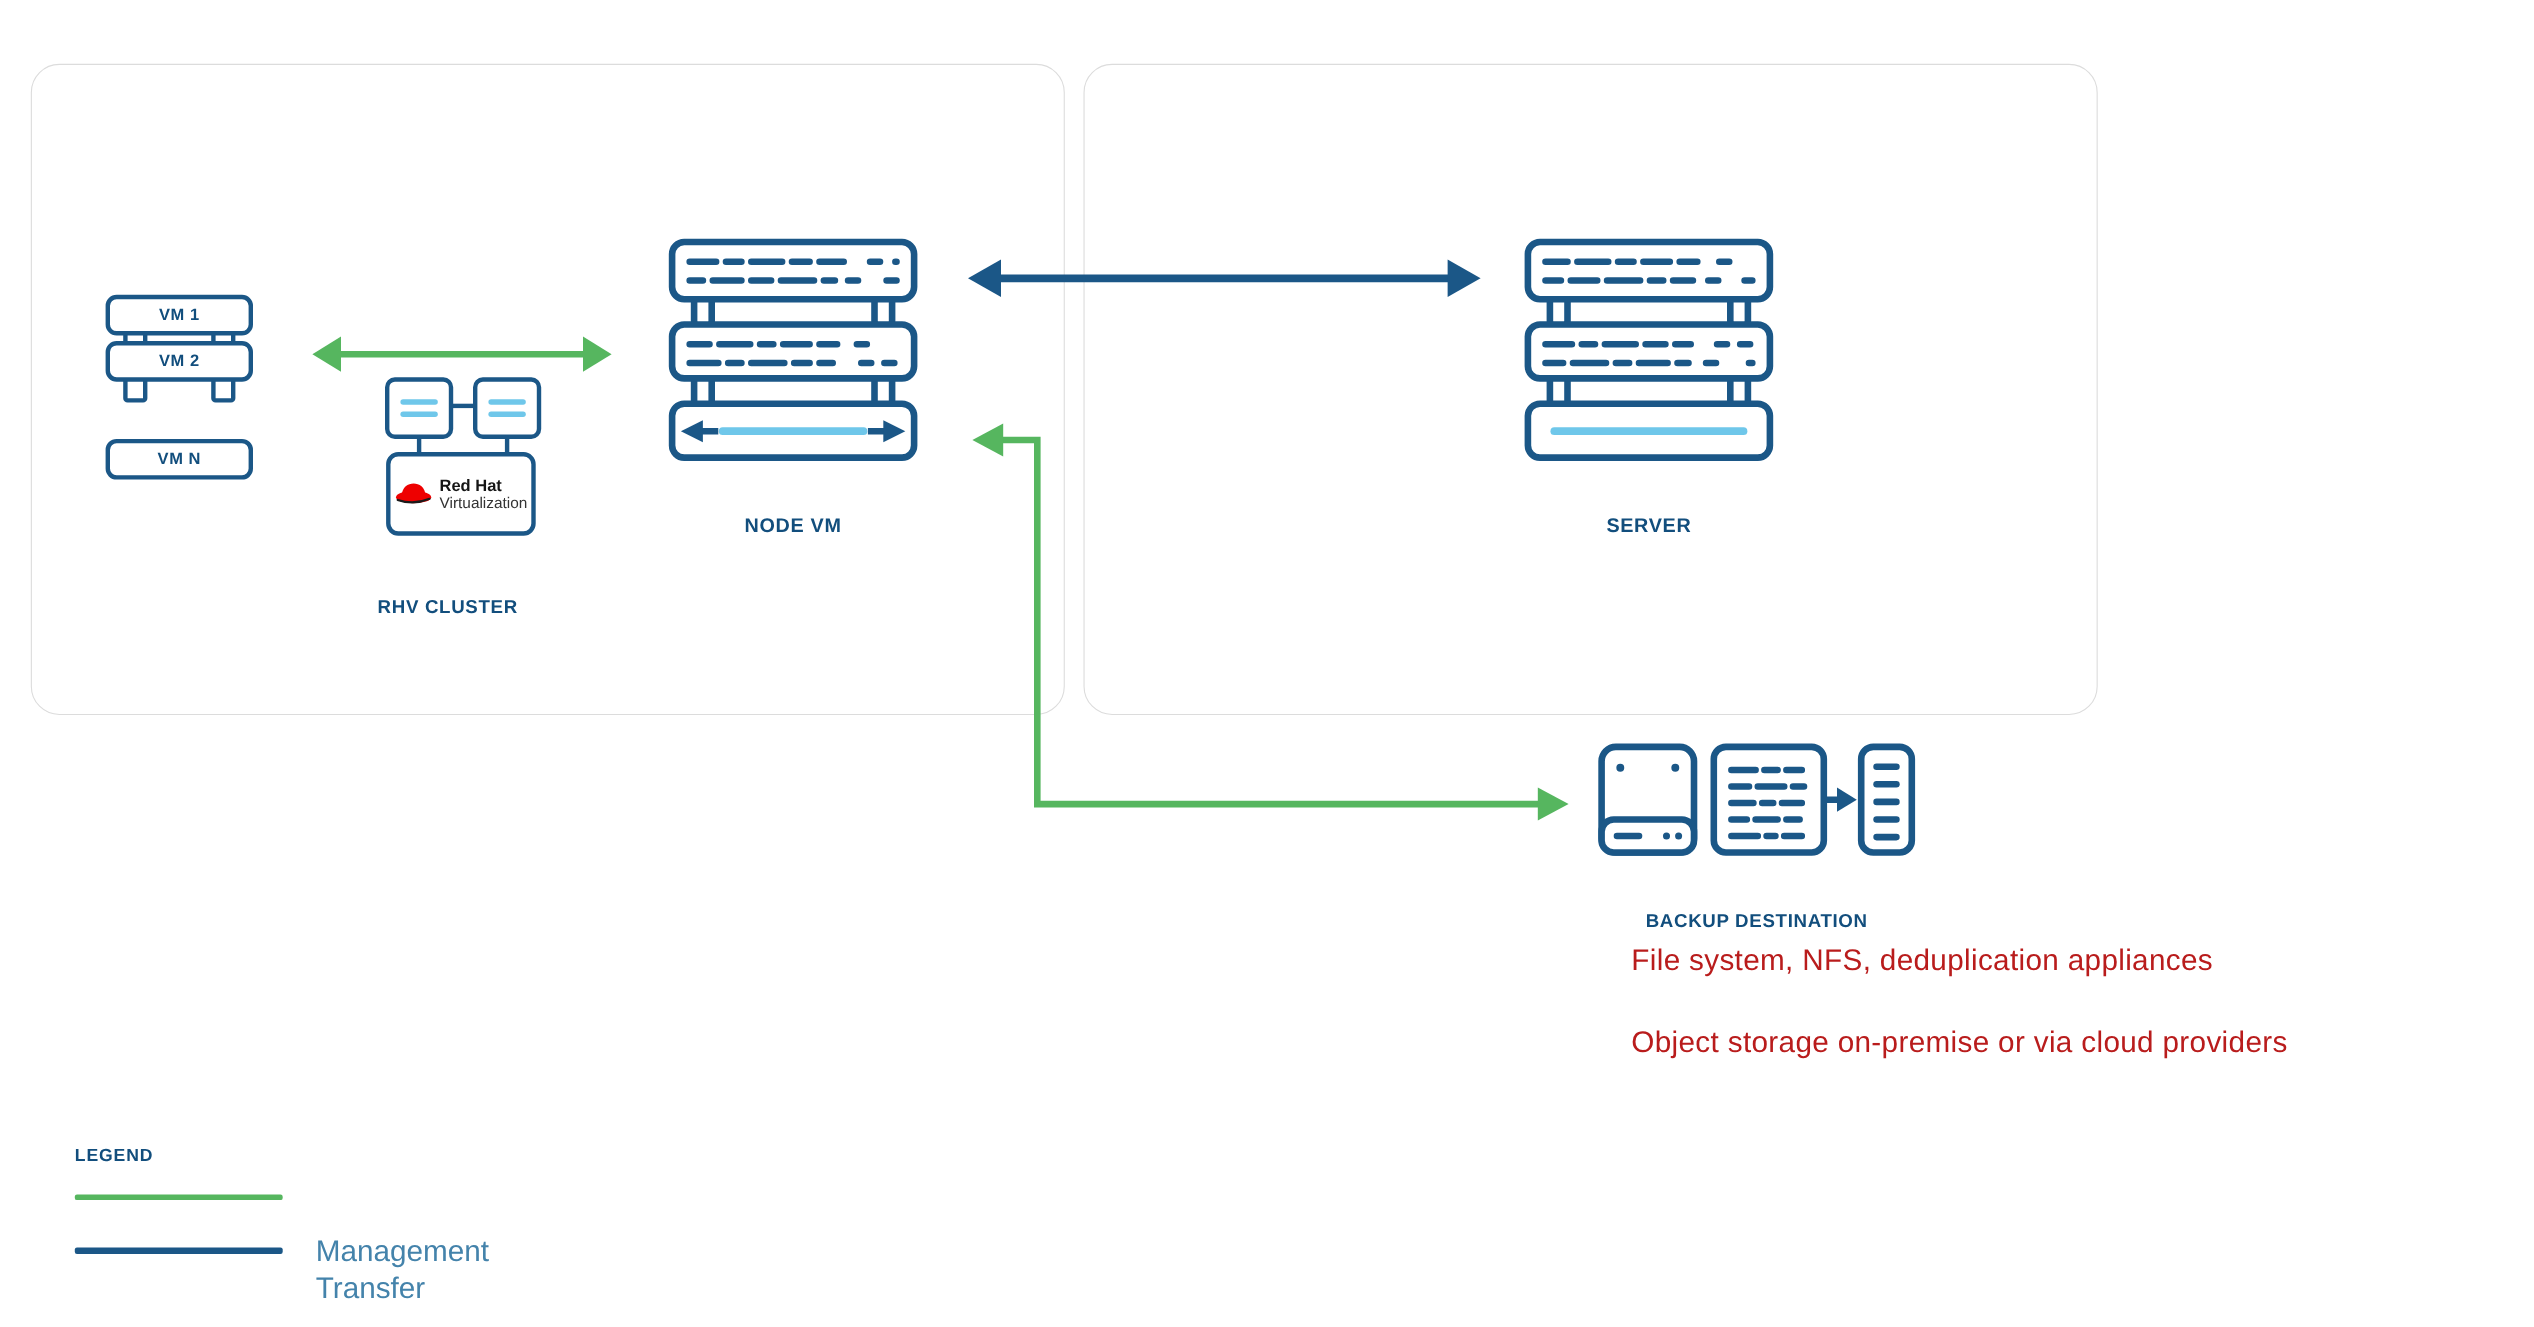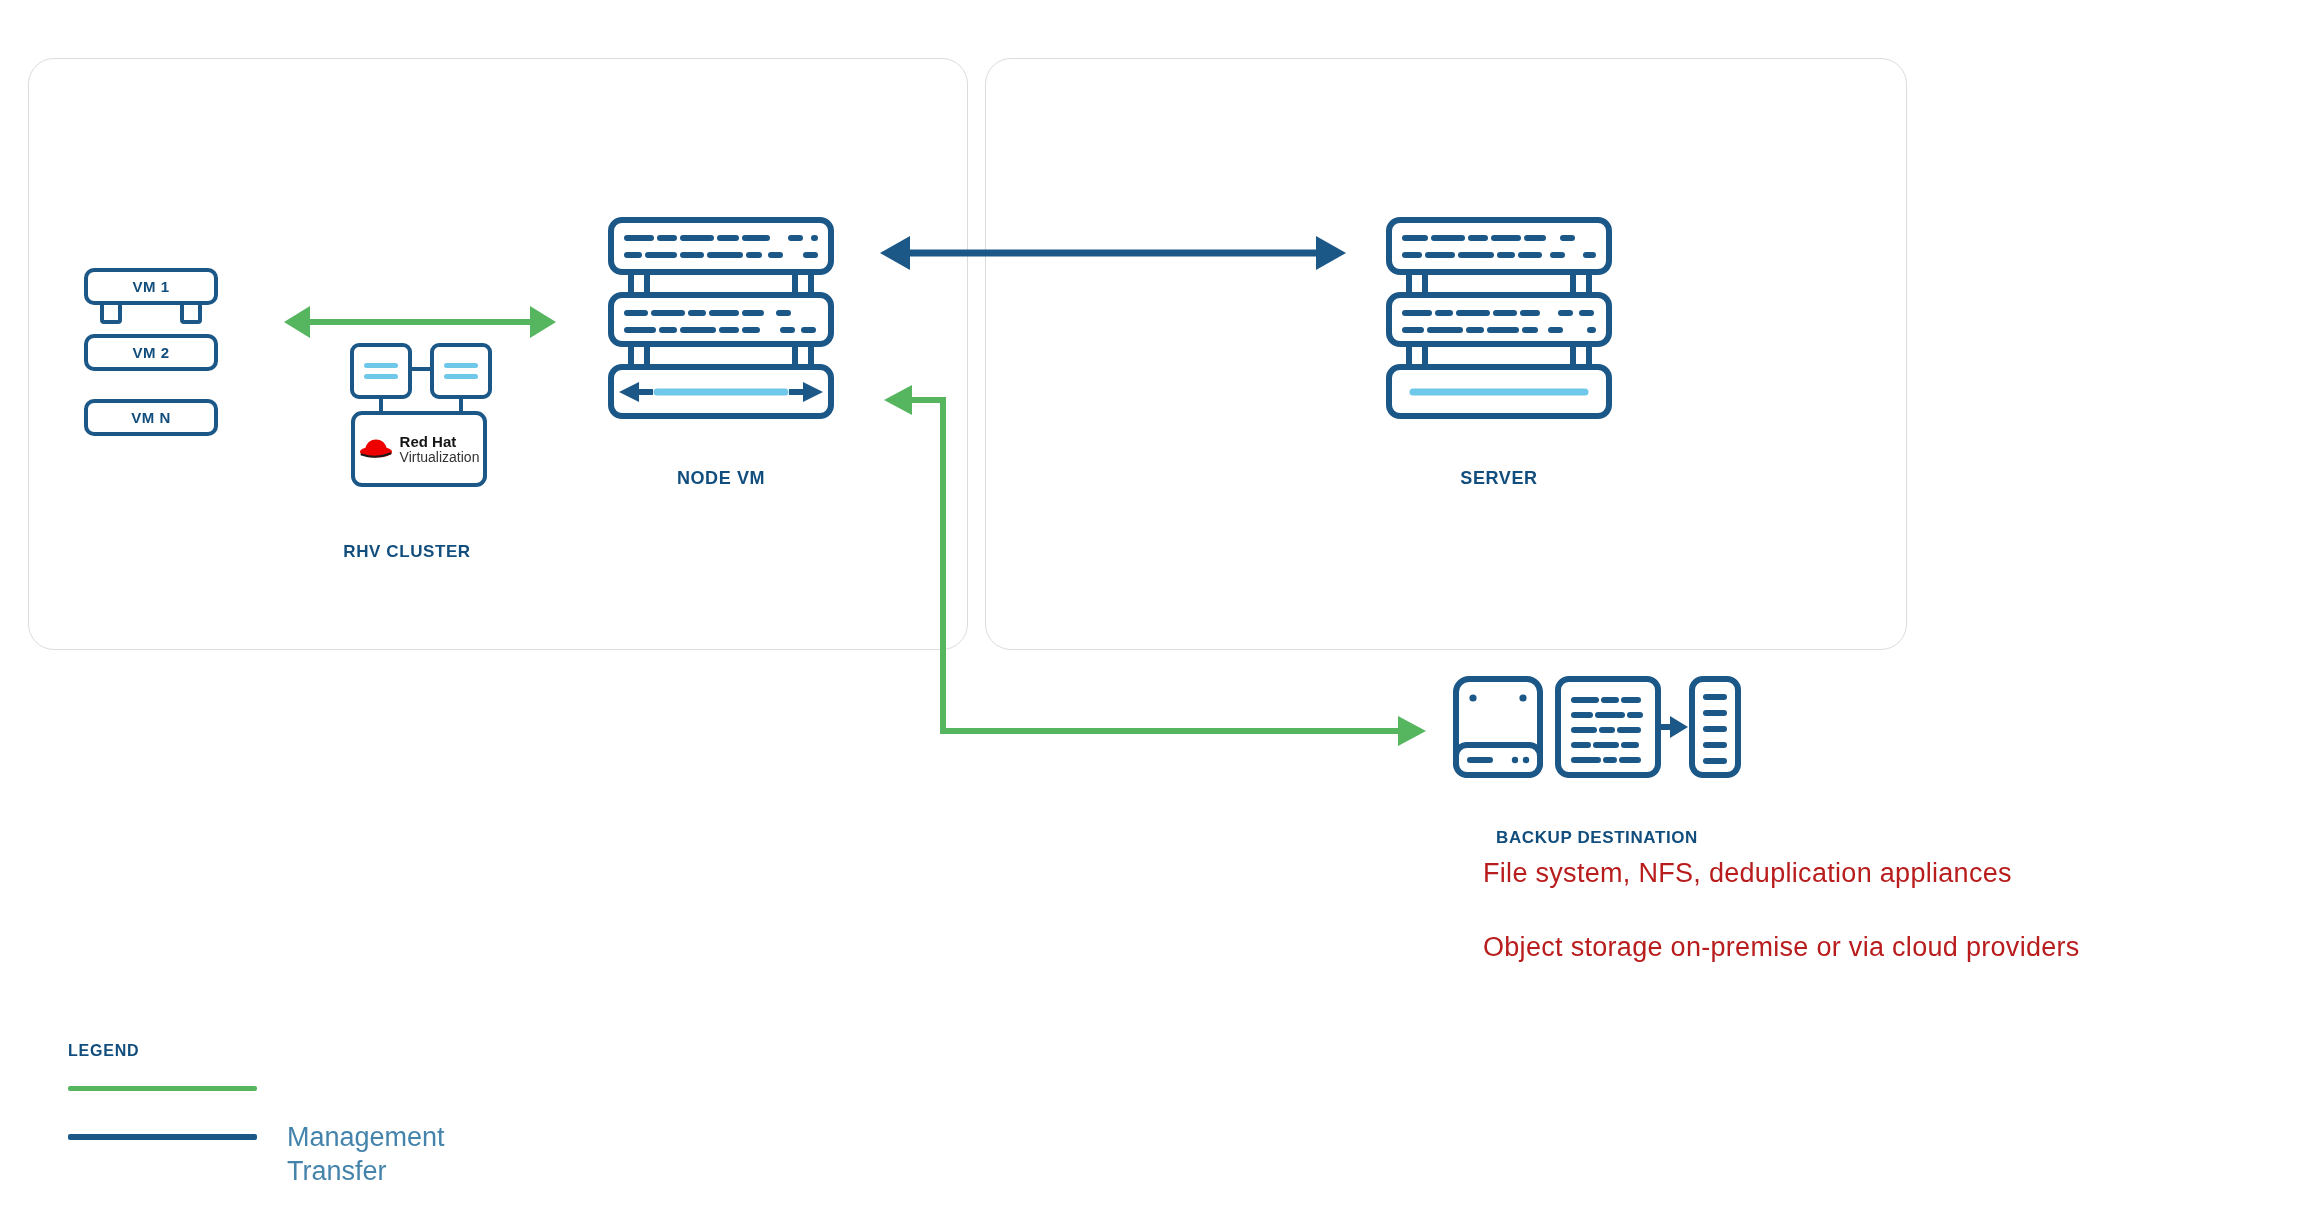--- a/index.html
+++ b/index.html
@@ -3,21 +3,21 @@
 <meta charset="utf-8">
 <style>
   html,body{margin:0;padding:0;background:#fff;}
   #canvas{position:relative;width:2304px;height:1206px;background:#fff;overflow:hidden;
           font-family:"Liberation Sans",sans-serif;}
   .panel{position:absolute;border:1px solid #DCDCDC;border-radius:26px;background:#fff;}
   #panel-left{left:28px;top:58px;width:938px;height:590px;}
   #panel-right{left:985px;top:58px;width:920px;height:590px;}
 
   
-  .vm-stack{position:absolute;left:84px;top:268px;width:134px;height:124px;}
+  .vm-stack{position:absolute;left:96px;top:268px;width:134px;height:124px;}
   .vm-conn{position:absolute;width:14px;height:20px;border:4px solid #1B5787;border-radius:4px;background:#fff;z-index:0;}
   .vm-row{position:absolute;left:0;width:126px;height:29px;border:4px solid #1B5787;border-radius:10px;
           background:#fff;z-index:1;display:flex;align-items:center;justify-content:center;
           font-weight:bold;font-size:15px;letter-spacing:.5px;color:#124E7D;}
 
   
   .rhv{position:absolute;left:350px;top:343px;width:142px;height:150px;}
   .rhv-sq{position:absolute;top:0;width:54px;height:48px;border:4px solid #1B5787;border-radius:9px;background:#fff;
           display:flex;flex-direction:column;align-items:center;justify-content:center;gap:6px;}
   .rhv-bar{width:34px;height:5px;border-radius:3px;background:#6FC7EA;}
@@ -50,21 +50,21 @@
   <div id="panel-right" class="panel"></div>
 
   <div class="vm-stack">
     <div class="vm-conn" style="left:16px;top:28px;"></div>
     <div class="vm-conn" style="right:16px;top:28px;"></div>
     <div class="vm-conn" style="left:16px;top:70px;"></div>
     <div class="vm-conn" style="right:16px;top:70px;"></div>
     <div class="vm-row" style="top:0;">
         <span>VM 1</span>
       </div>
-    <div class="vm-row" style="top:42px;margin-top:24px;">
+    <div class="vm-row" style="top:42px;">
         <span>VM 2</span>
       </div>
     <div class="vm-row" style="top:84px;margin-top:47px;">
         <span>VM N</span>
       </div>
   </div>
 
   <div class="rhv">
     <div class="rhv-hconn"></div>
     <div class="rhv-vconn" style="left:29px;"></div>

